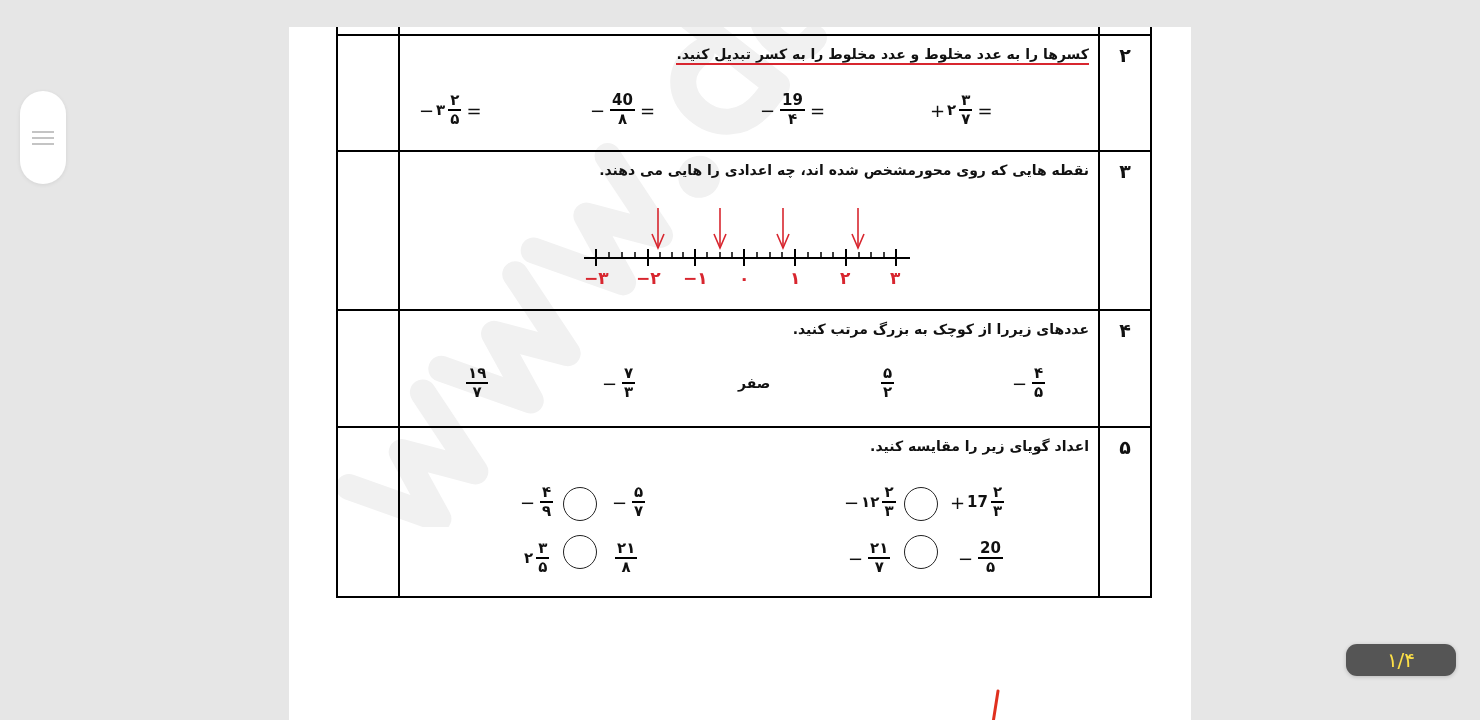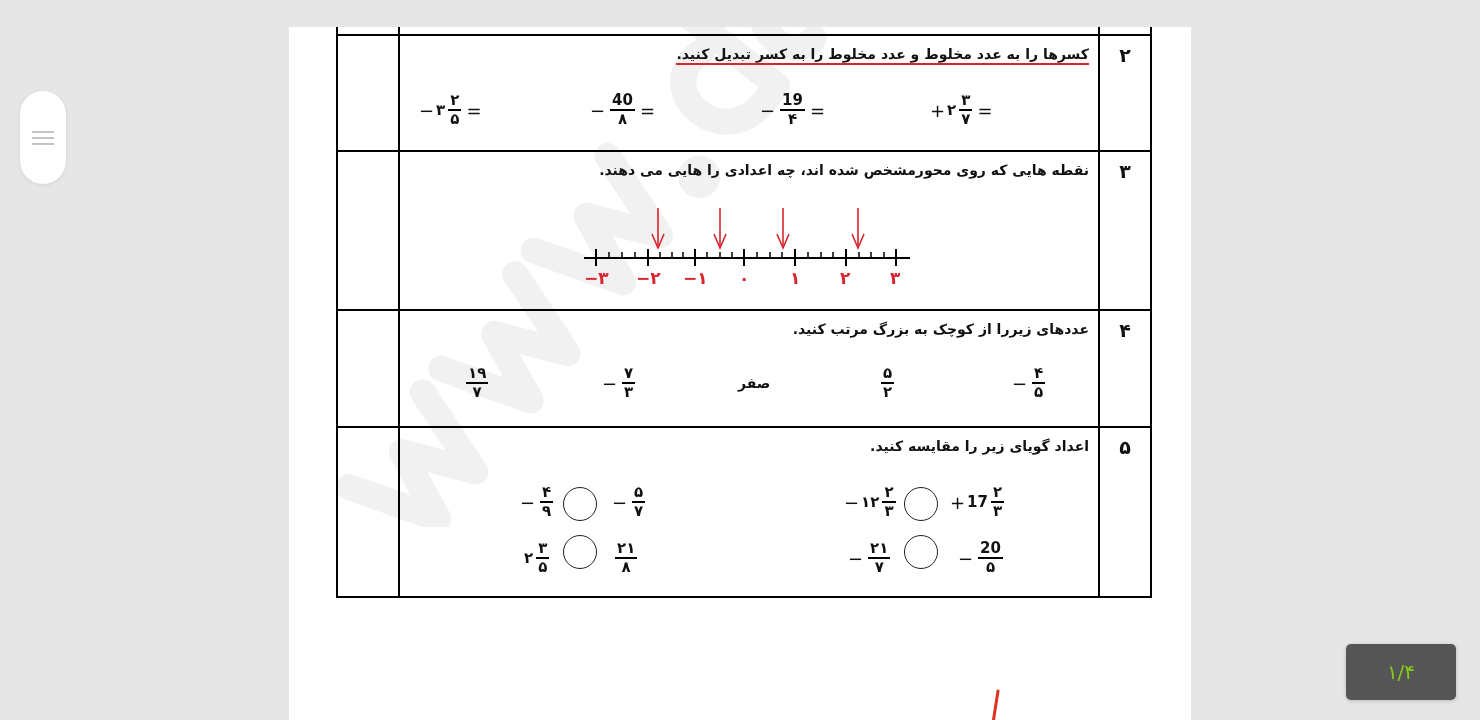--- a/index.html
+++ b/index.html
@@ -39,22 +39,22 @@
   .circle { position:absolute; width:34px; height:34px; border:1.5px solid #222; border-radius:50%; box-sizing:border-box; }
   .numline { position:absolute; }
   .sidebar-handle {
     position:absolute; left:20px; top:91px; width:46px; height:93px;
     background:#fff; border-radius:23px; box-shadow:0 1px 4px rgba(0,0,0,0.08);
     display:flex; align-items:center; justify-content:center; cursor:pointer;
   }
   .hamburger { width:22px; display:flex; flex-direction:column; gap:4px; }
   .hamburger i { display:block; height:2px; background:#c4c4c4; }
   .page-indicator {
-    position:absolute; left:1346px; top:644px; width:110px; height:56px;
-    background:#555; border-radius:5px; color:#84cc16; font-size:20px;
+    position:absolute; left:1346px; top:644px; width:110px; height:32px;
+    background:#555; border-radius:11px; color:#fde047; font-size:20px;
     display:flex; align-items:center; justify-content:center;
     box-shadow:0 1px 4px rgba(0,0,0,0.2);
   }
   .pen-mark { position:absolute; left:700px; top:36px; }
 </style>
 </head>
 <body>
 
 <div class="sidebar-handle">
   <div class="hamburger">

